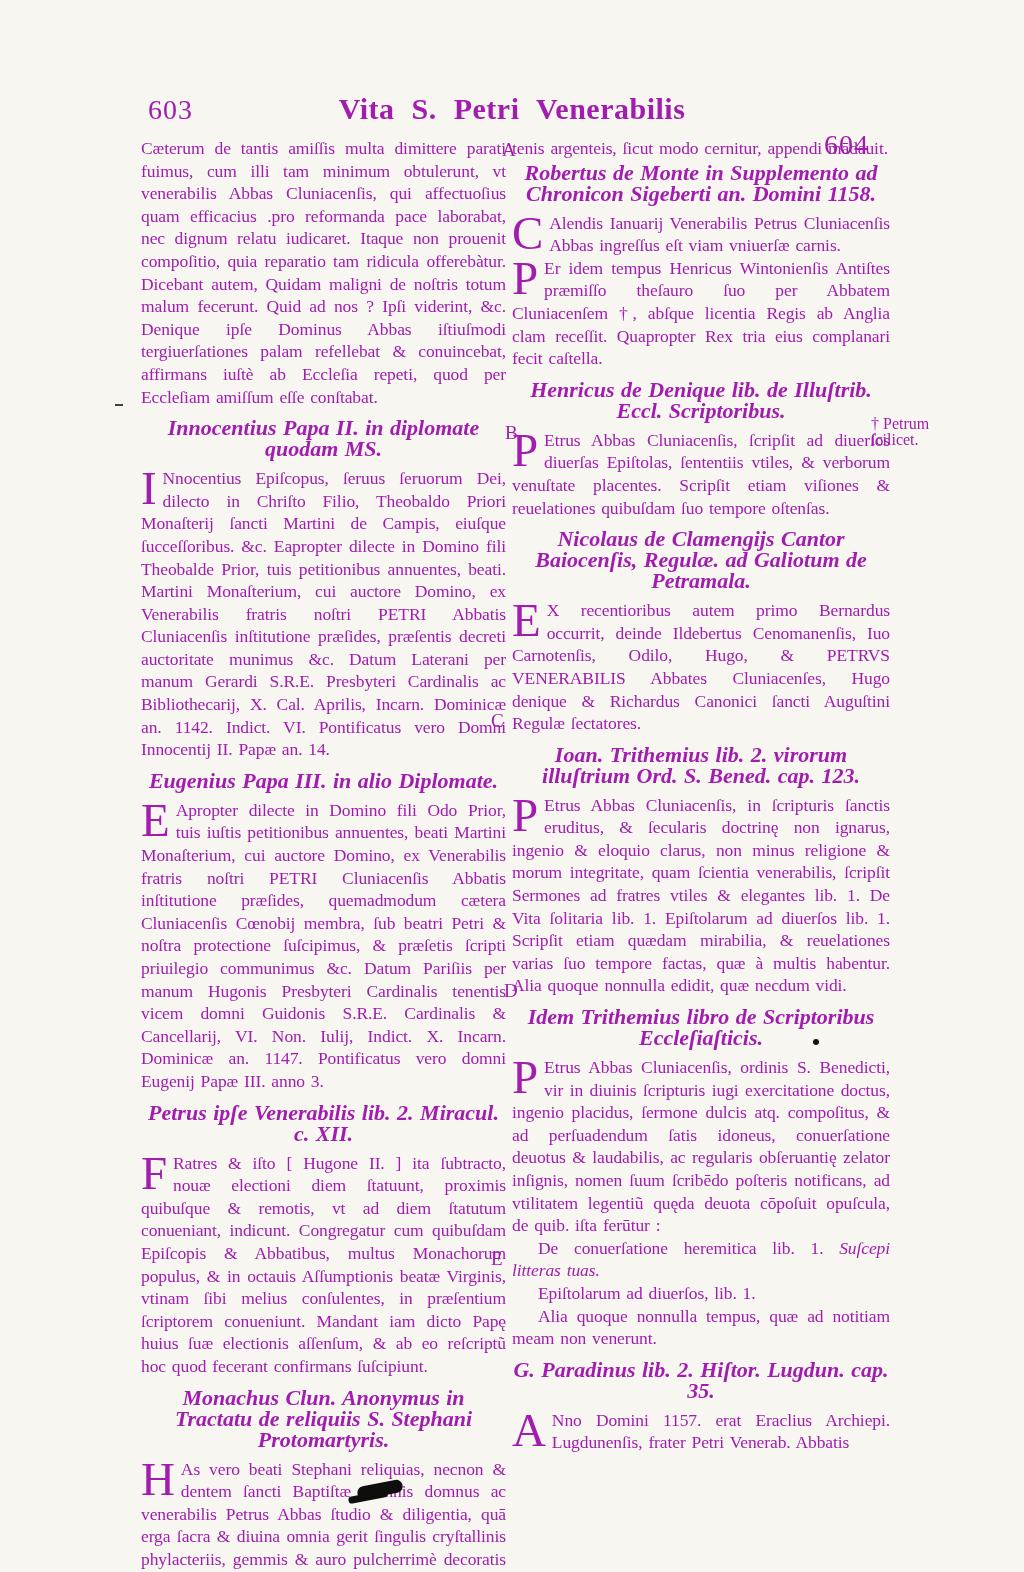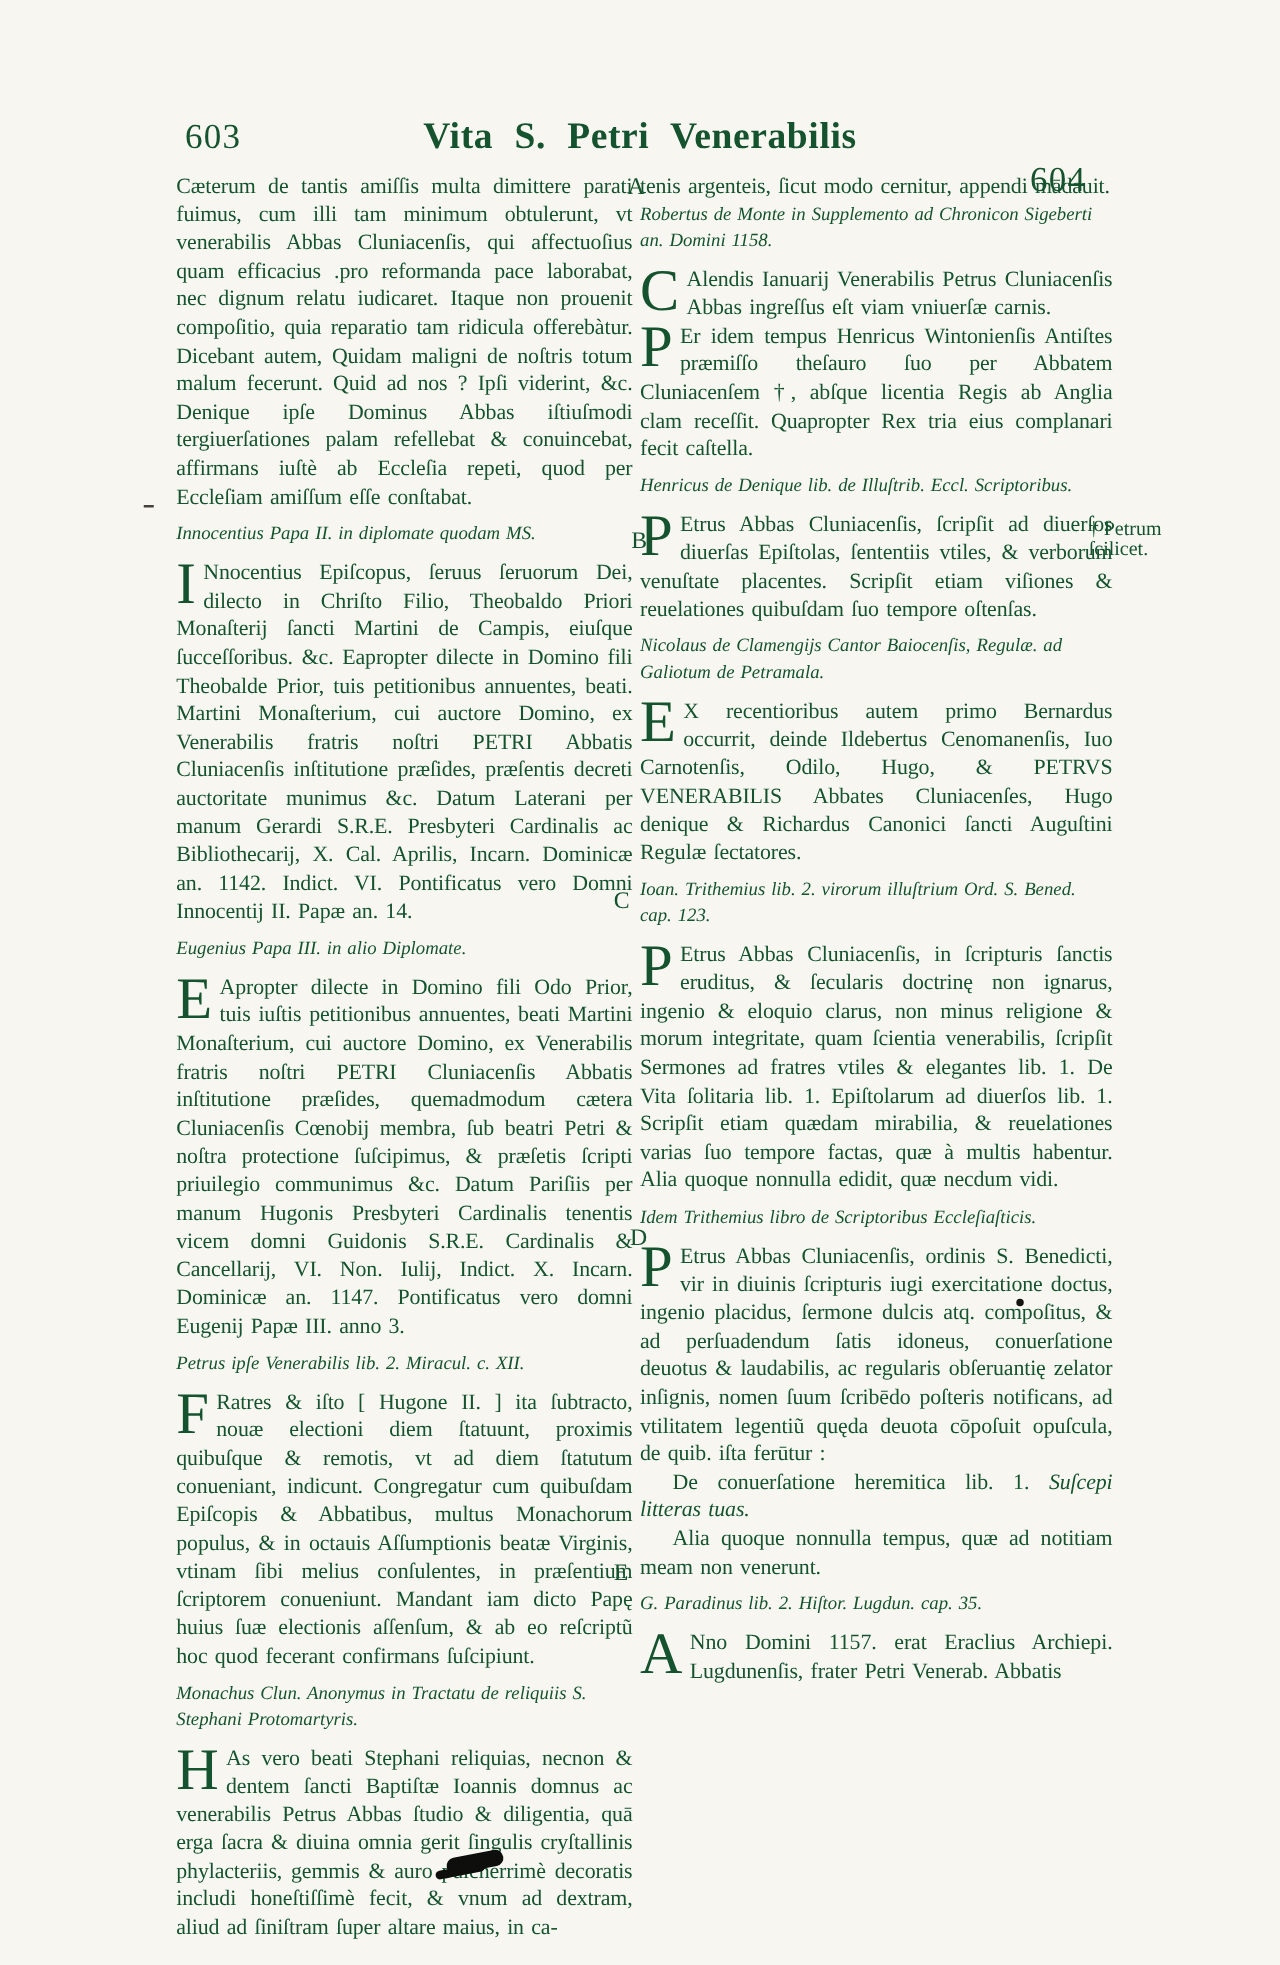--- a/index.html
+++ b/index.html
@@ -1,32 +1,32 @@
 <!DOCTYPE html>
 <html><head>
 <meta charset="utf-8">
 <style>
   html,body{margin:0;padding:0;}
   body{width:1024px;height:1572px;background:#eceae4;font-family:"Liberation Serif","DejaVu Serif",serif;}
   .page{position:relative;width:1024px;height:1572px;overflow:hidden;
-        background:#f7f6f1;color:#14532d;}
+        background:#f7f6f1;color:#a21caf;}
   
   .pageno{position:absolute;top:94px;font-size:28px;letter-spacing:1px;}
   .pageno.left{left:148px;}
   .pageno.right{left:824px;margin-top:35px;}
   .running-title{position:absolute;top:92px;left:0;width:1024px;text-align:center;
         font-size:30px;word-spacing:9px;letter-spacing:.5px;font-weight:bold;}
   
   .col{position:absolute;top:137px;}
   .col-left{left:141px;width:365px;}
   .col-right{left:512px;width:378px;}
   p.body{margin:0;text-align:justify;font-size:17.5px;line-height:22.6px;
         word-spacing:1.6px;letter-spacing:-0.1px;}
-  h3.head{margin:9px 0 8px;font-weight:normal;font-style:italic;
-        font-size:15px;line-height:21px;word-spacing:1px;}
+  h3.head{margin:9px 0 8px;font-weight:bold;font-style:italic;text-align:center;
+        font-size:22px;line-height:21px;word-spacing:1px;}
   h3.tight{margin-top:2px;}
   .dropcap{float:left;font-size:47px;line-height:37px;padding:3px 6px 0 0;}
   .hang{text-indent:26px;}
   .ital{font-style:italic;}
   
   .margin-letter{position:absolute;font-size:19px;}
   .ml-a{left:502px;top:139px;}
   .ml-b{left:505px;top:422px;}
   .ml-c{left:491px;top:710px;}
   .ml-d{left:504px;top:980px;}
@@ -71,20 +71,21 @@
     <p class="body"><span class="dropcap">P</span><span>Er idem tempus Henricus Wintonienſis Antiſtes præmiſſo theſauro ſuo per Abbatem Cluniacenſem †, abſque licentia Regis ab Anglia clam receſſit. Quapropter Rex tria eius complanari fecit caſtella.</span></p>
     <h3 class="head">Henricus de Denique lib. de Illuſtrib. Eccl. Scriptoribus.</h3>
     <p class="body"><span class="dropcap">P</span><span>Etrus Abbas Cluniacenſis, ſcripſit ad diuerſos diuerſas Epiſtolas, ſententiis vtiles, &amp; verborum venuſtate placentes. Scripſit etiam viſiones &amp; reuelationes quibuſdam ſuo tempore oſtenſas.</span></p>
     <h3 class="head">Nicolaus de Clamengijs Cantor Baiocenſis, Regulæ. ad Galiotum de Petramala.</h3>
     <p class="body"><span class="dropcap">E</span><span>X recentioribus autem primo Bernardus occurrit, deinde Ildebertus Cenomanenſis, Iuo Carnotenſis, Odilo, Hugo, &amp; PETRVS VENERABILIS Abbates Cluniacenſes, Hugo denique &amp; Richardus Canonici ſancti Auguſtini Regulæ ſectatores.</span></p>
     <h3 class="head">Ioan. Trithemius lib. 2. virorum illuſtrium Ord. S. Bened. cap. 123.</h3>
     <p class="body"><span class="dropcap">P</span><span>Etrus Abbas Cluniacenſis, in ſcripturis ſanctis eruditus, &amp; ſecularis doctrinę non ignarus, ingenio &amp; eloquio clarus, non minus religione &amp; morum integritate, quam ſcientia venerabilis, ſcripſit Sermones ad fratres vtiles &amp; elegantes lib. 1. De Vita ſolitaria lib. 1. Epiſtolarum ad diuerſos lib. 1. Scripſit etiam quædam mirabilia, &amp; reuelationes varias ſuo tempore factas, quæ à multis habentur. Alia quoque nonnulla edidit, quæ necdum vidi.</span></p>
     <h3 class="head">Idem Trithemius libro de Scriptoribus Eccleſiaſticis.</h3>
     <p class="body"><span class="dropcap">P</span><span>Etrus Abbas Cluniacenſis, ordinis S. Benedicti, vir in diuinis ſcripturis iugi exercitatione doctus, ingenio placidus, ſermone dulcis atq. compoſitus, &amp; ad perſuadendum ſatis idoneus, conuerſatione deuotus &amp; laudabilis, ac regularis obſeruantię zelator inſignis, nomen ſuum ſcribēdo poſteris notificans, ad vtilitatem legentiũ quęda deuota cōpoſuit opuſcula, de quib. iſta ferūtur :</span></p>
     <p class="body hang"><span>De conuerſatione heremitica lib. 1. </span><span class="ital">Suſcepi litteras tuas.</span></p>
+    <p class="body hang">Epiſtolarum ad diuerſos, lib. 1.</p>
     <p class="body hang">Alia quoque nonnulla tempus, quæ ad notitiam meam non venerunt.</p>
     <h3 class="head">G. Paradinus lib. 2. Hiſtor. Lugdun. cap. 35.</h3>
     <p class="body"><span class="dropcap">A</span><span>Nno Domini 1157. erat Eraclius Archiepi. Lugdunenſis, frater Petri Venerab. Abbatis</span></p>
   </div>
 
   <span class="margin-letter ml-a">A</span>
   <span class="margin-letter ml-b">B</span>
   <span class="margin-letter ml-c">C</span>
   <span class="margin-letter ml-d">D</span>
   <span class="margin-letter ml-e">E</span>

